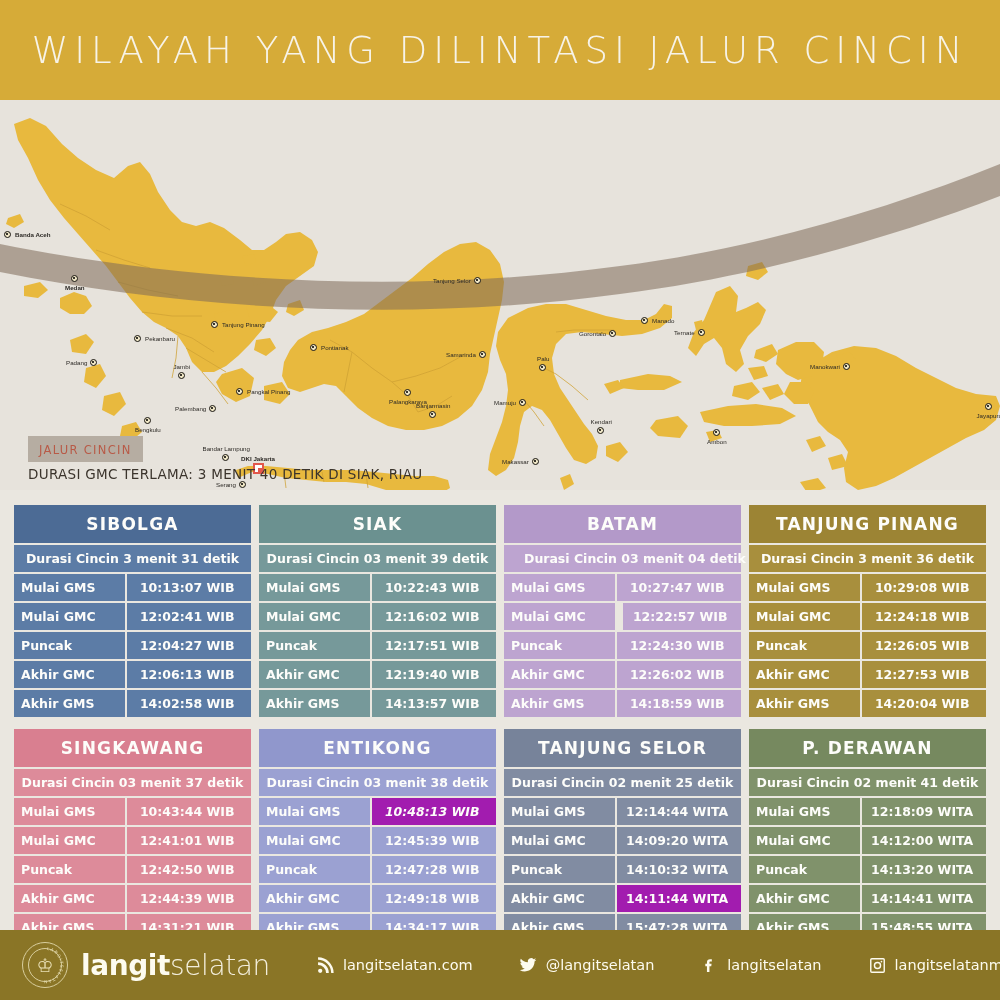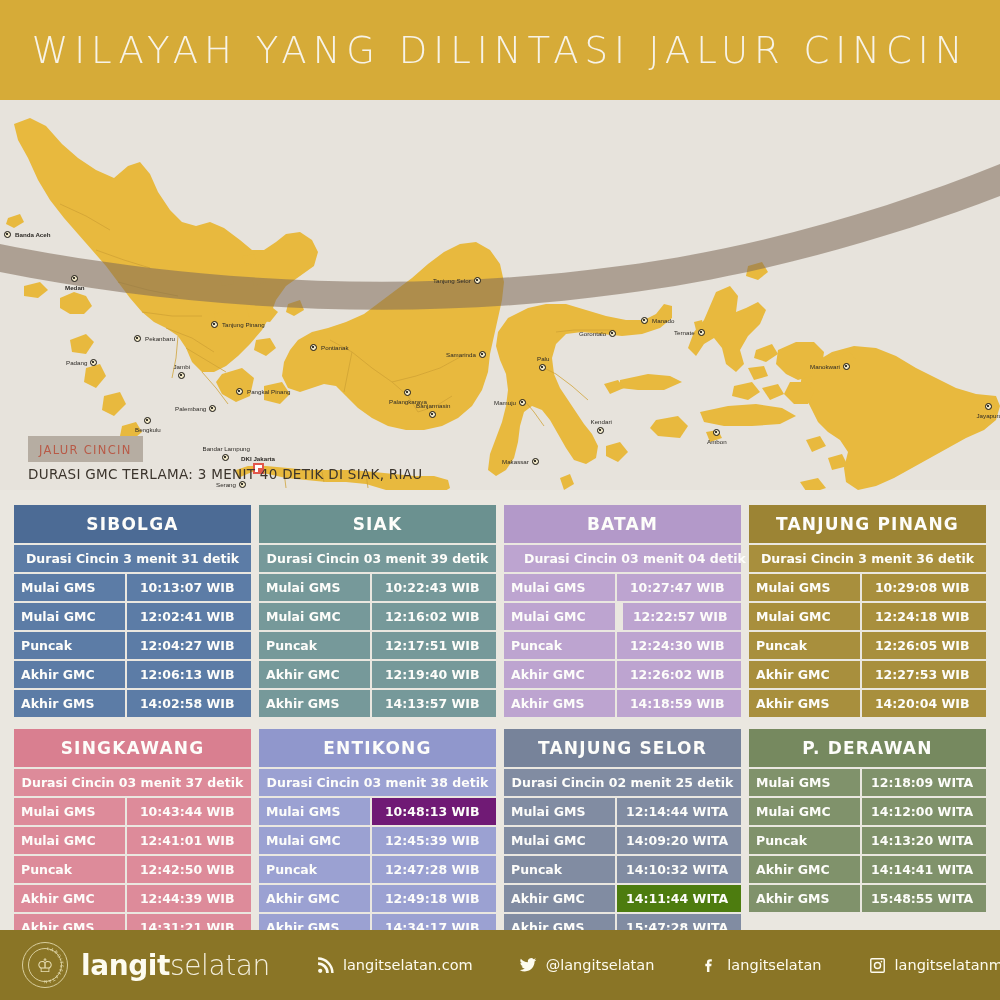--- a/index.html
+++ b/index.html
@@ -415,21 +415,21 @@
               <div class="val" style="background: rgb(221, 139, 154);">14:31:21 WIB</div>
             </div>
           </div>
         </div>
         <div class="card">
           <div class="card-title" style="background: rgb(144, 151, 204);">ENTIKONG</div>
           <div class="card-sub" style="background: rgb(155, 161, 210);">Durasi Cincin 03 menit 38 detik</div>
           <div class="card-rows">
             <div class="crow">
               <div class="lbl" style="background: rgb(155, 161, 210);">Mulai GMS</div>
-              <div class="val" style="background: #701a75;">10:48:13 WIB</div>
+              <div class="val" style="background: #a21caf; font-style: italic;">10:48:13 WIB</div>
             </div>
             <div class="crow">
               <div class="lbl" style="background: rgb(155, 161, 210);">Mulai GMC</div>
               <div class="val" style="background: rgb(155, 161, 210);">12:45:39 WIB</div>
             </div>
             <div class="crow">
               <div class="lbl" style="background: rgb(155, 161, 210);">Puncak</div>
               <div class="val" style="background: rgb(155, 161, 210);">12:47:28 WIB</div>
             </div>
             <div class="crow">
@@ -453,30 +453,31 @@
             <div class="crow">
               <div class="lbl" style="background: rgb(129, 140, 162);">Mulai GMC</div>
               <div class="val" style="background: rgb(129, 140, 162);">14:09:20 WITA</div>
             </div>
             <div class="crow">
               <div class="lbl" style="background: rgb(129, 140, 162);">Puncak</div>
               <div class="val" style="background: rgb(129, 140, 162);">14:10:32 WITA</div>
             </div>
             <div class="crow">
               <div class="lbl" style="background: rgb(129, 140, 162);">Akhir GMC</div>
-              <div class="val" style="background: #4d7c0f;">14:11:44 WITA</div>
+              <div class="val" style="background: #a21caf;">14:11:44 WITA</div>
             </div>
             <div class="crow">
               <div class="lbl" style="background: rgb(129, 140, 162);">Akhir GMS</div>
               <div class="val" style="background: rgb(129, 140, 162);">15:47:28 WITA</div>
             </div>
           </div>
         </div>
         <div class="card">
           <div class="card-title" style="background: rgb(118, 137, 95);">P. DERAWAN</div>
+          <div class="card-sub" style="background: rgb(128, 146, 107);">Durasi Cincin 02 menit 41 detik</div>
           <div class="card-rows">
             <div class="crow">
               <div class="lbl" style="background: rgb(128, 146, 107);">Mulai GMS</div>
               <div class="val" style="background: rgb(128, 146, 107);">12:18:09 WITA</div>
             </div>
             <div class="crow">
               <div class="lbl" style="background: rgb(128, 146, 107);">Mulai GMC</div>
               <div class="val" style="background: rgb(128, 146, 107);">14:12:00 WITA</div>
             </div>
             <div class="crow">

